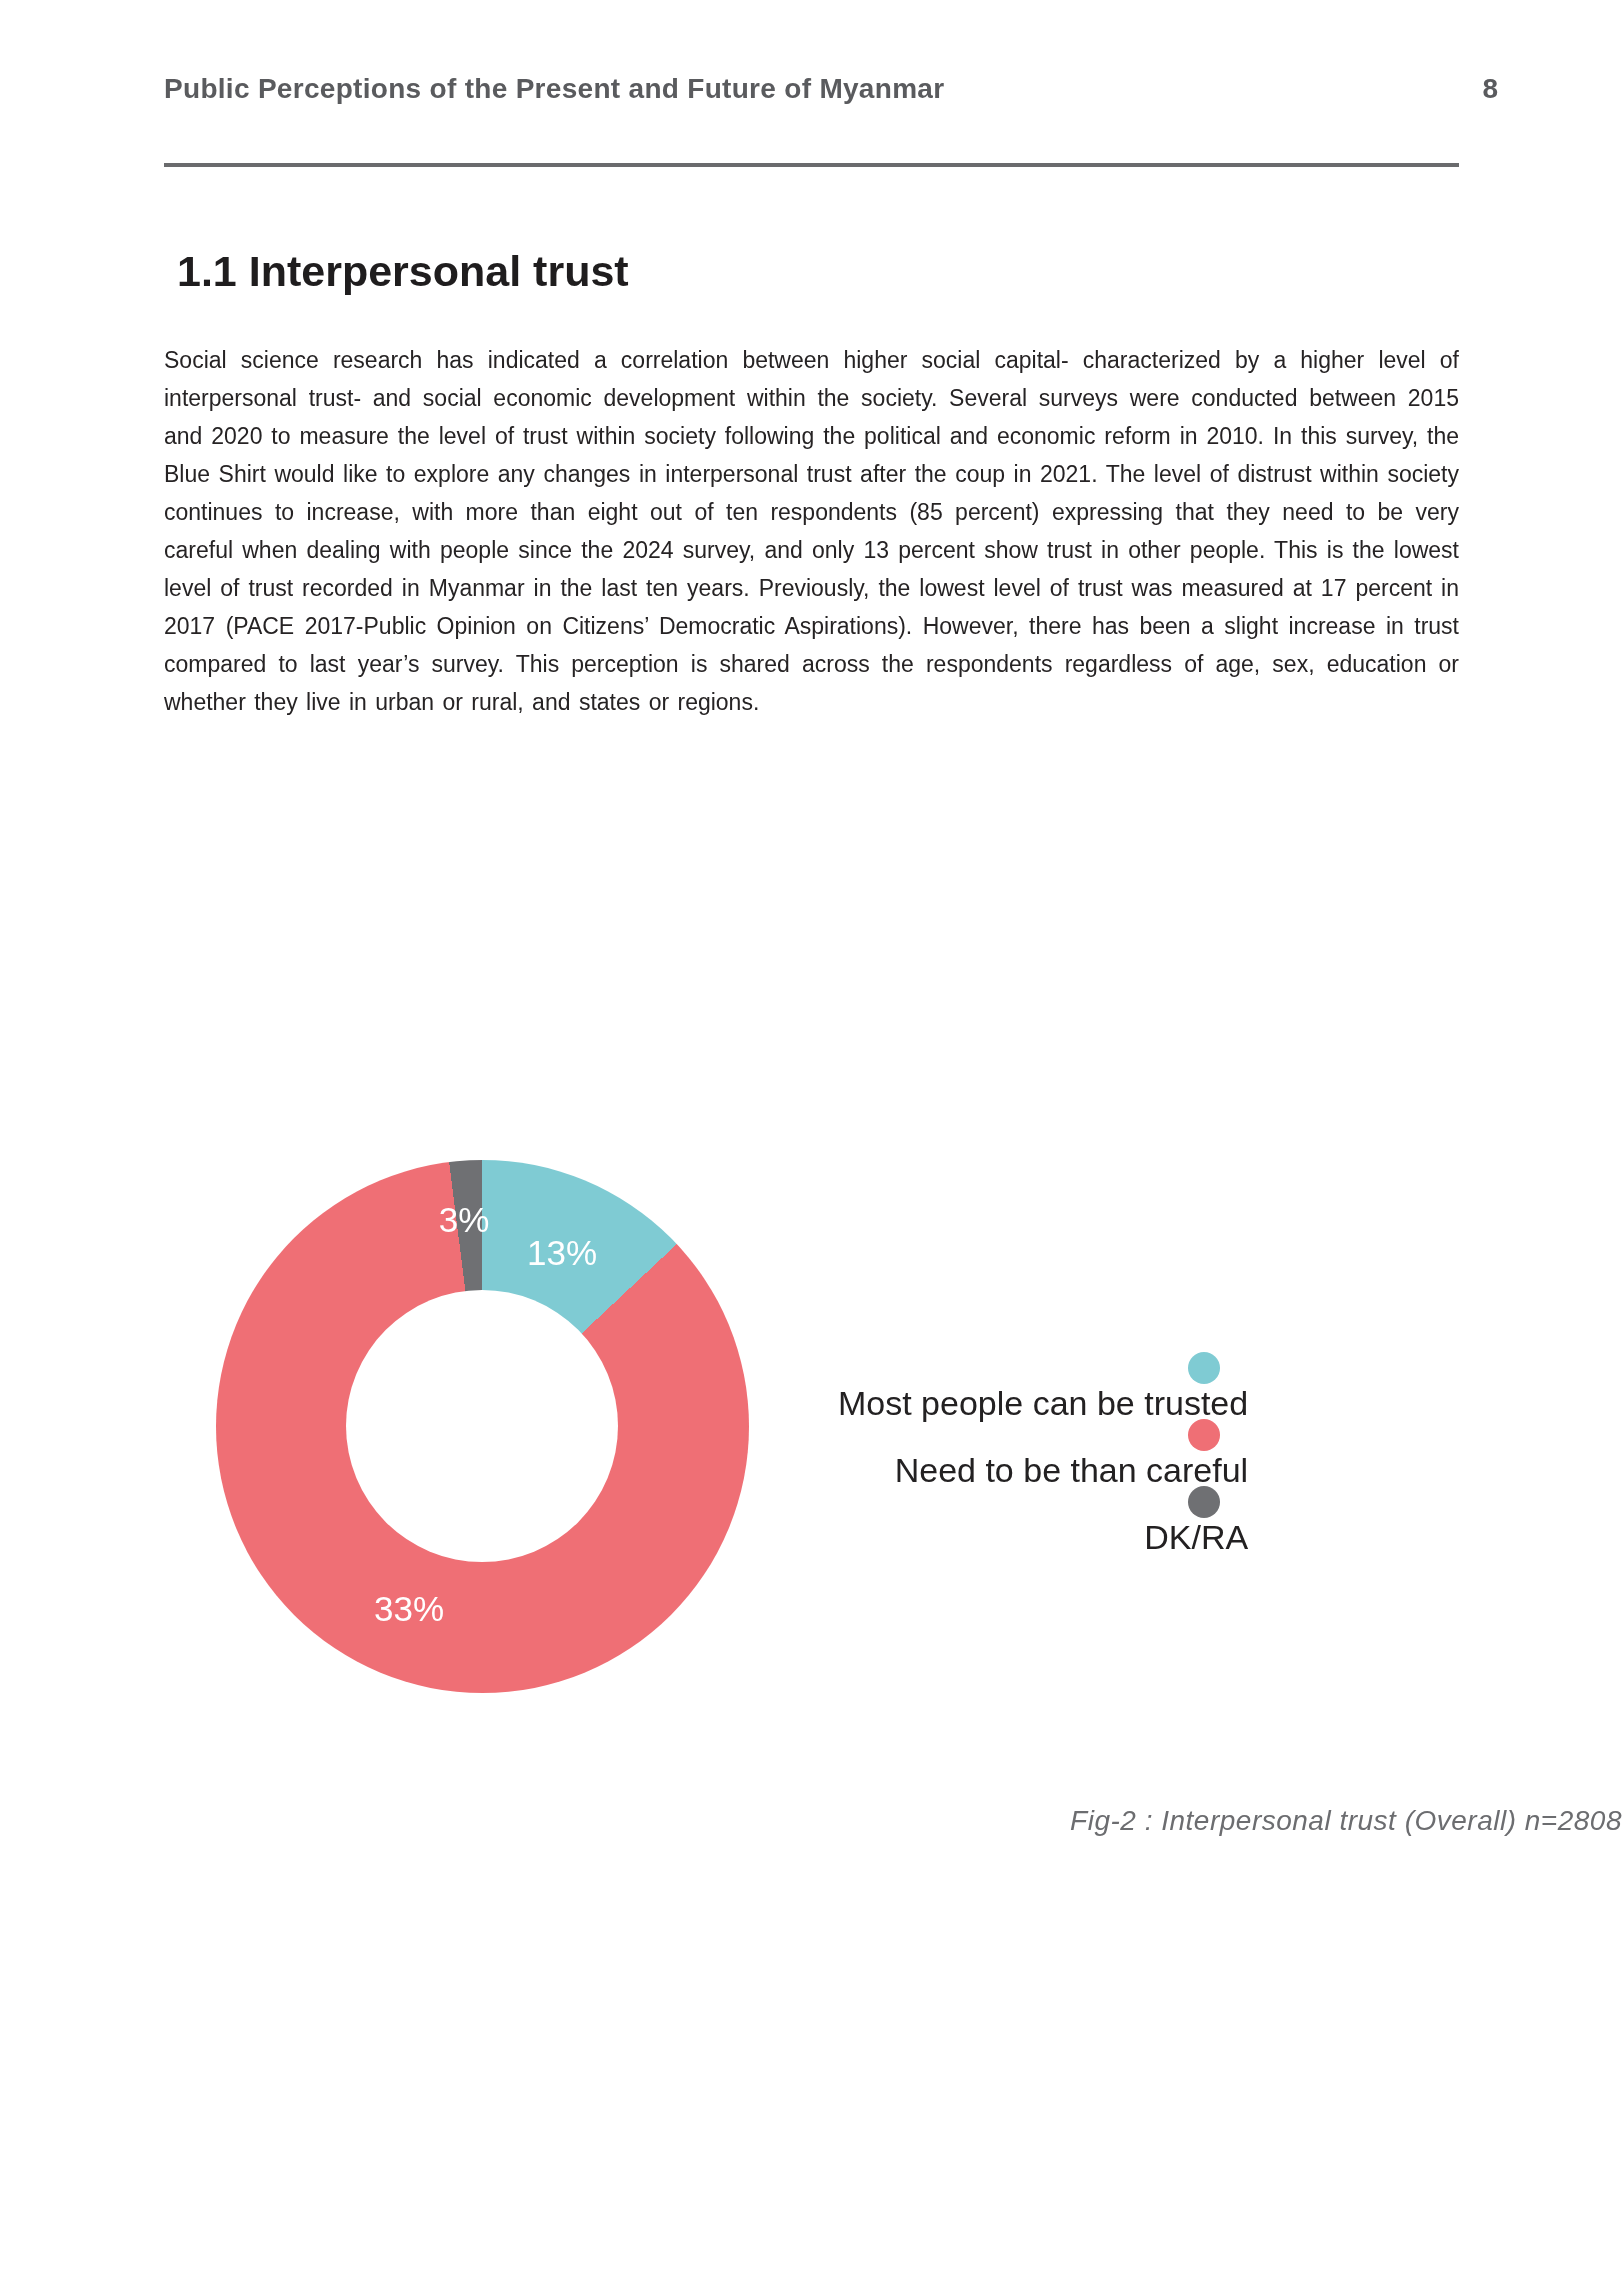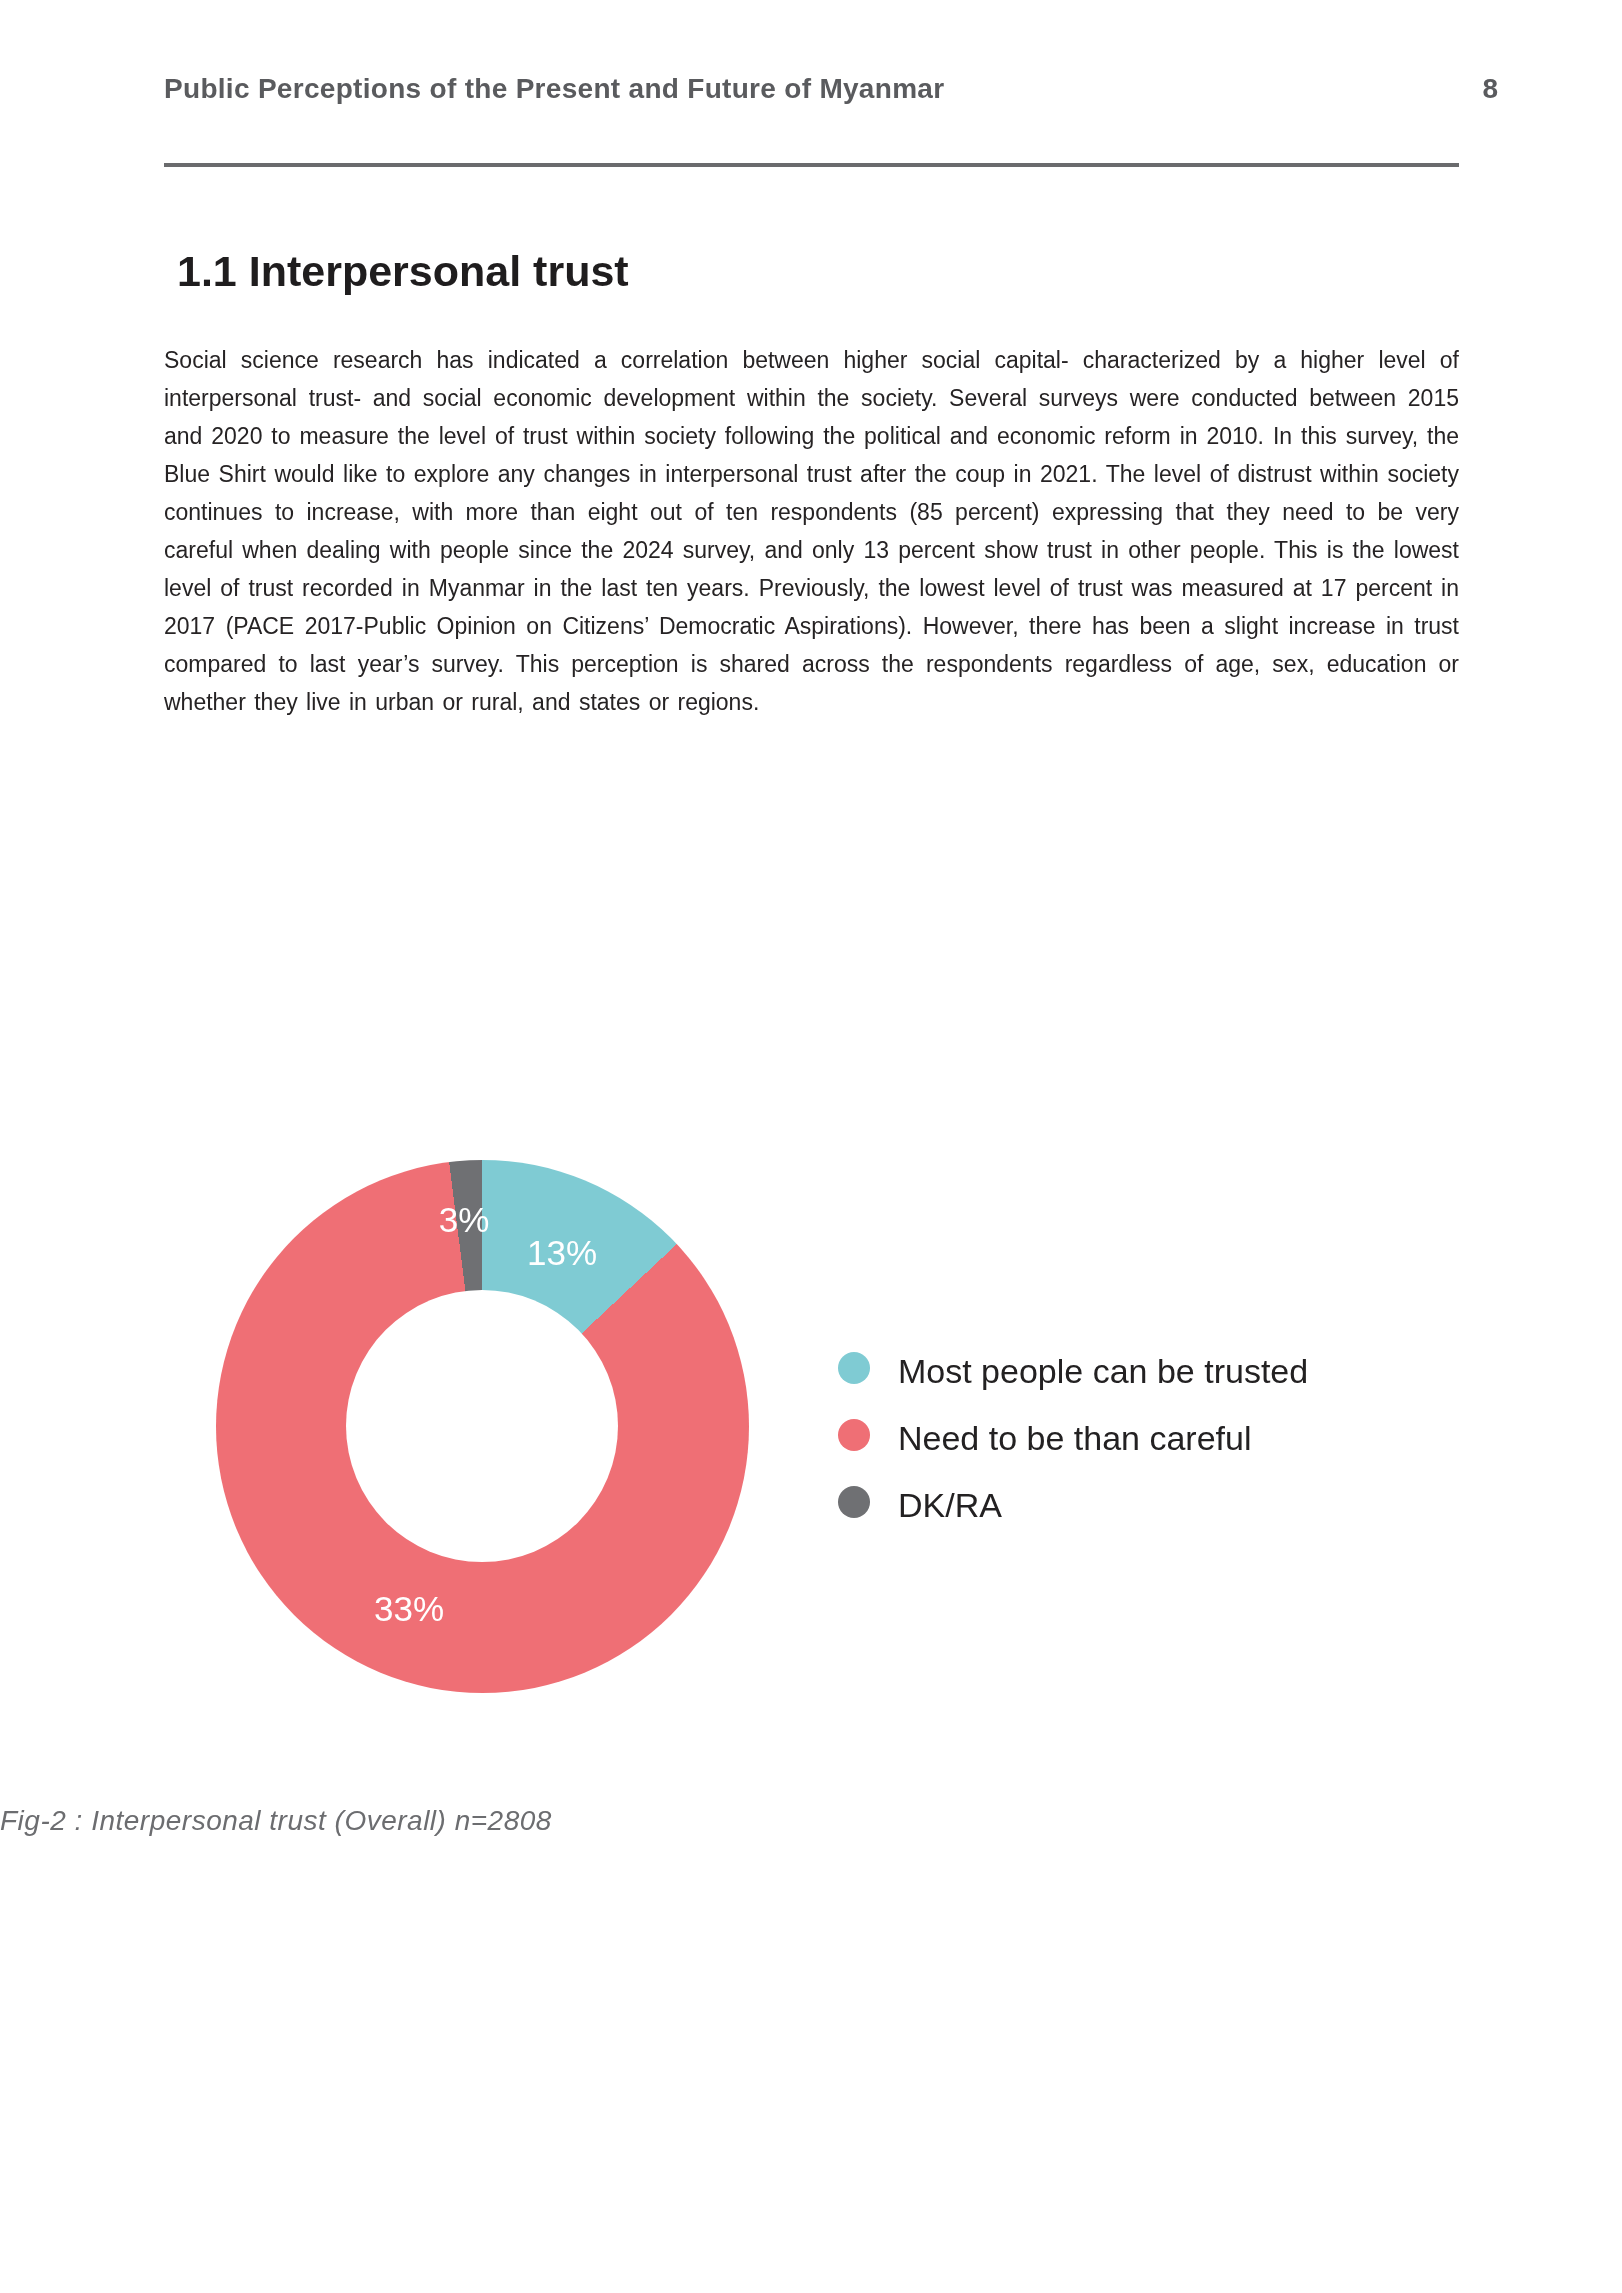--- a/index.html
+++ b/index.html
@@ -98,43 +98,44 @@
   .slice-label.dkra    { left: 248px; top: 60px;  }
 
   
   .legend {
     position: absolute;
     left: 838px;
     top: 1352px;
   }
   .legend-row {
     display: flex;
-    align-items: flex-start;
+    align-items: flex-end;
     height: 67px;
+    flex-direction: column;
   }
   .legend-dot {
     width: 32px;
     height: 32px;
     border-radius: 50%;
     margin-right: 28px;
     flex: 0 0 auto;
   }
   .legend-label {
     font-size: 34px;
     color: #232122;
     white-space: nowrap;
   }
 
   
   .figure-caption {
     position: absolute;
     left: 0;
     top: 1805px;
     width: 1622px;
-    text-align: left;
+    text-align: right;
     font-size: 28px;
     font-style: italic;
     color: #6c6d70;
     letter-spacing: 0.5px;
   }
 </style>
 </head>
 <body>
 
 <div class="page">

